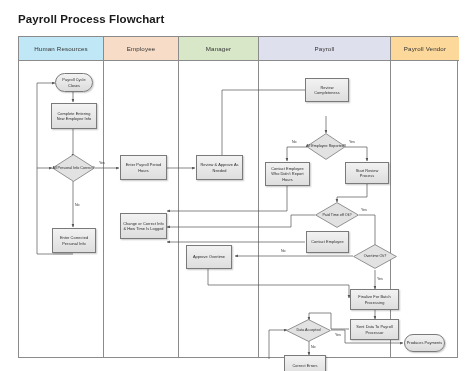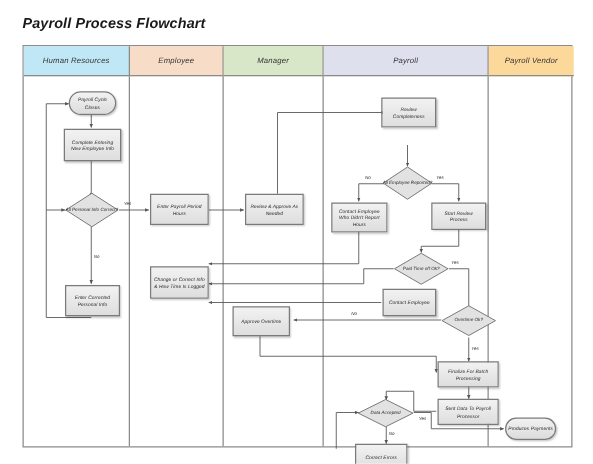--- a/index.html
+++ b/index.html
@@ -9,21 +9,20 @@
     width: 474px;
     height: 371px;
     overflow: hidden;
     font-family: "Liberation Sans", sans-serif;
   }
   #canvas {
     position: relative;
     width: 474px;
     height: 278px;
     background: #ffffff;
-    font-style: italic;
   }
   #title {
     position: absolute;
     left: 18px;
     top: 13px;
     font-size: 11.5px;
     font-weight: bold;
     color: #1a1a1a;
     letter-spacing: 0.1px;
     white-space: nowrap;

